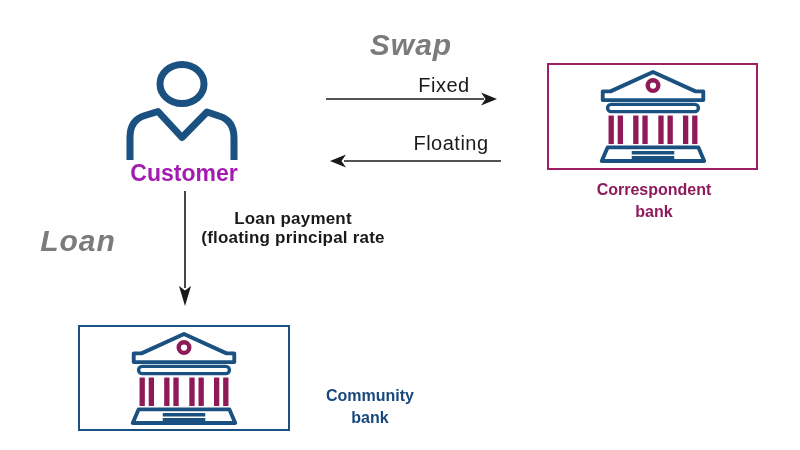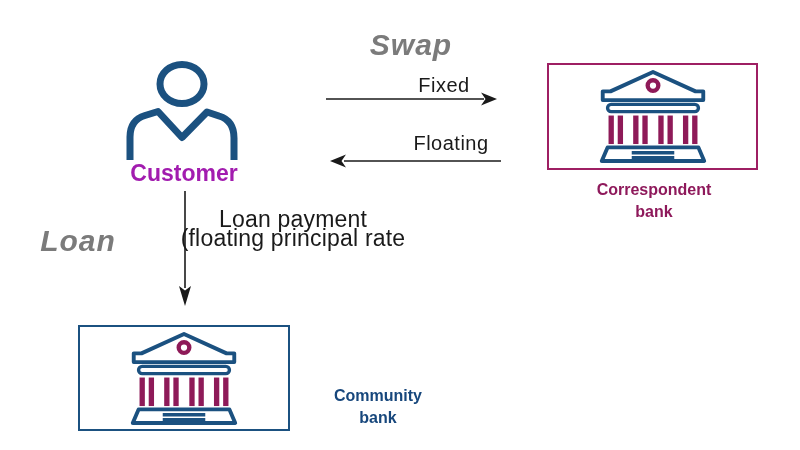--- a/index.html
+++ b/index.html
@@ -25,29 +25,29 @@
   }
   #swap-label{left:411px;top:16px;margin-top:12px;}
   #loan-label{left:78px;top:224px;}
   .edge-label{
     font-size:20px;color:var(--arrow-black,#1A1A1A);letter-spacing:.5px;white-space:nowrap;margin-left:34px;
   }
   #fixed-label{left:410px;top:74px;}
   #floating-label{left:417px;top:132px;}
   .loan-payment{
     left:293px;top:210px;text-align:center;
-    font-size:23px;line-height:18.5px;color:var(--arrow-black,#1A1A1A);
-    letter-spacing:.2px;white-space:nowrap;
+    font-size:17px;line-height:18.5px;color:var(--arrow-black,#1A1A1A);
+    letter-spacing:.2px;white-space:nowrap;font-weight:bold;
   }
   .loan-payment span{display:block;}
   .node-label{font-weight:bold;text-align:center;white-space:nowrap;}
   #customer-label{left:184px;top:160px;font-size:23px;color:#a21caf;}
   .bank-label{font-size:16px;line-height:21.5px;}
   #correspondent-label{left:654px;top:179px;color:var(--maroon-label,#8E195B);}
-  #community-label{left:370px;top:385px;color:var(--blue-label,#17477C);margin-left:8px;}
+  #community-label{left:370px;top:385px;color:var(--blue-label,#17477C);}
   .bank-label span{display:block;}
   .bank-box{
     display:flex;align-items:center;justify-content:center;background:#fff;
   }
   #correspondent-box{left:547px;top:63px;width:211px;height:107px;
     border:2.5px solid var(--maroon-border,#9E1F63);}
   #community-box{left:78px;top:325px;width:212px;height:106px;
     border:2.5px solid var(--blue,#1B5180);}
   .bank-svg{width:116px;height:97px;display:block;}
   

